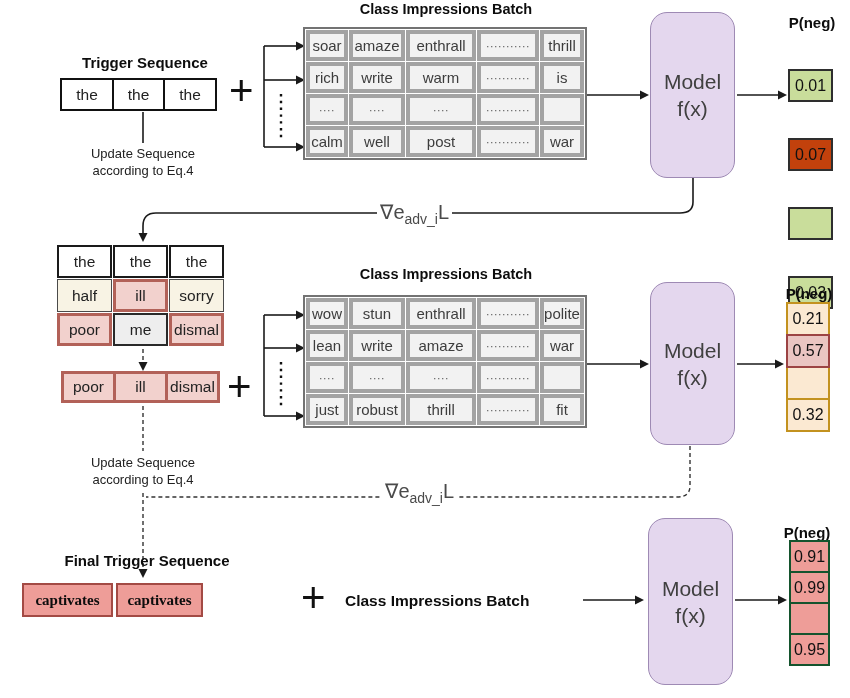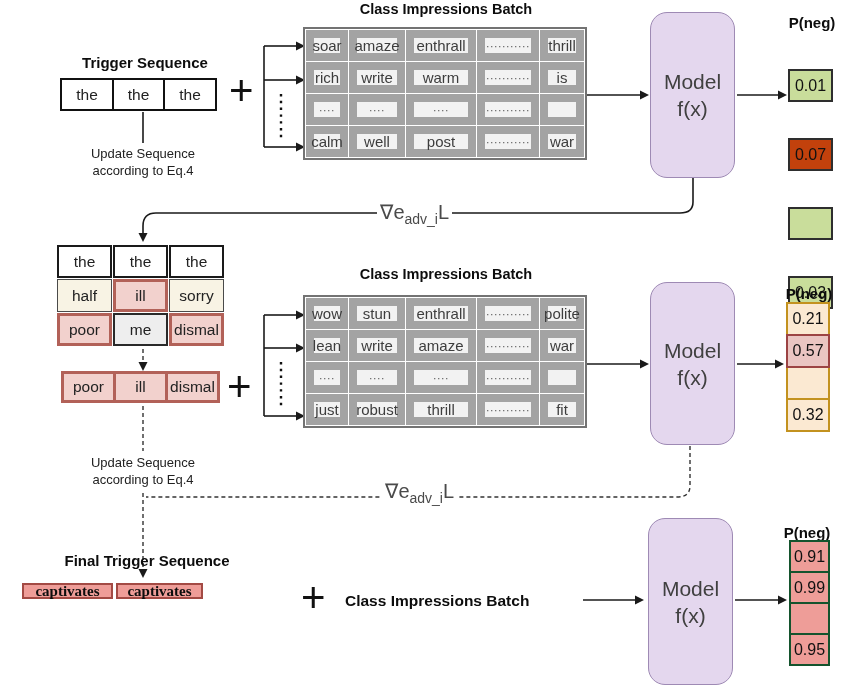--- a/index.html
+++ b/index.html
@@ -19,21 +19,21 @@
            margin-left:-2.5px; display:flex; align-items:center; justify-content:center;
            font-size:15.5px; color:#222; }
   .tcell:first-child { margin-left:0; }
 
   
   .plus { font-size:42px; font-weight:400; color:#111; line-height:1; }
 
   
   .batch { border:2px solid #737373; background:#fff; padding:1px; display:grid;
            grid-template-columns:42px 56px 70px 62px 44px; grid-auto-rows:31px; gap:1px; }
-  .bcell { border:8px solid #a3a3a3; background:#f2f2f2; color:#3d3d3d;
+  .bcell { border:4px solid #a3a3a3; background:#f2f2f2; color:#3d3d3d;
            display:flex; align-items:center; justify-content:center; font-size:15px; }
   .bdots { font-size:10.5px; letter-spacing:0.5px; color:#4d4d4d; }
 
   
   .model { background:#e4d7ee; border:1.5px solid #9e8ab4; border-radius:17px;
            display:flex; flex-direction:column; align-items:center; justify-content:center;
            font-size:21px; color:#404040; line-height:27px; }
 
   
   .pneg { display:flex; flex-direction:column; }
@@ -62,21 +62,21 @@
   .v-pink  { background:#f2d1cd; border:3px solid #b26158; }
   .v-gray  { background:#eeeeee; border:2px solid #2a2a2a; }
 
   
   .advrow { display:flex; }
   .advrow .gcell { width:55px; height:32px; margin-left:-3px; }
   .advrow .gcell:first-child { margin-left:0; }
 
   
   .final { display:flex; gap:3px; }
-  .fcell { height:16px; border:2.5px solid #a34a44; background:#ee9d98;
+  .fcell { height:34px; border:2.5px solid #a34a44; background:#ee9d98;
            display:flex; align-items:center; justify-content:center;
            font-family:"Liberation Serif", serif; font-weight:bold; font-size:15px; color:#0d0d0d;
            padding:0 10px;text-align:center; }
 </style>
 </head>
 <body>
 
 <div class="canvas">
 
   <svg class="overlay" viewBox="0 0 850 698" xmlns="http://www.w3.org/2000/svg">

